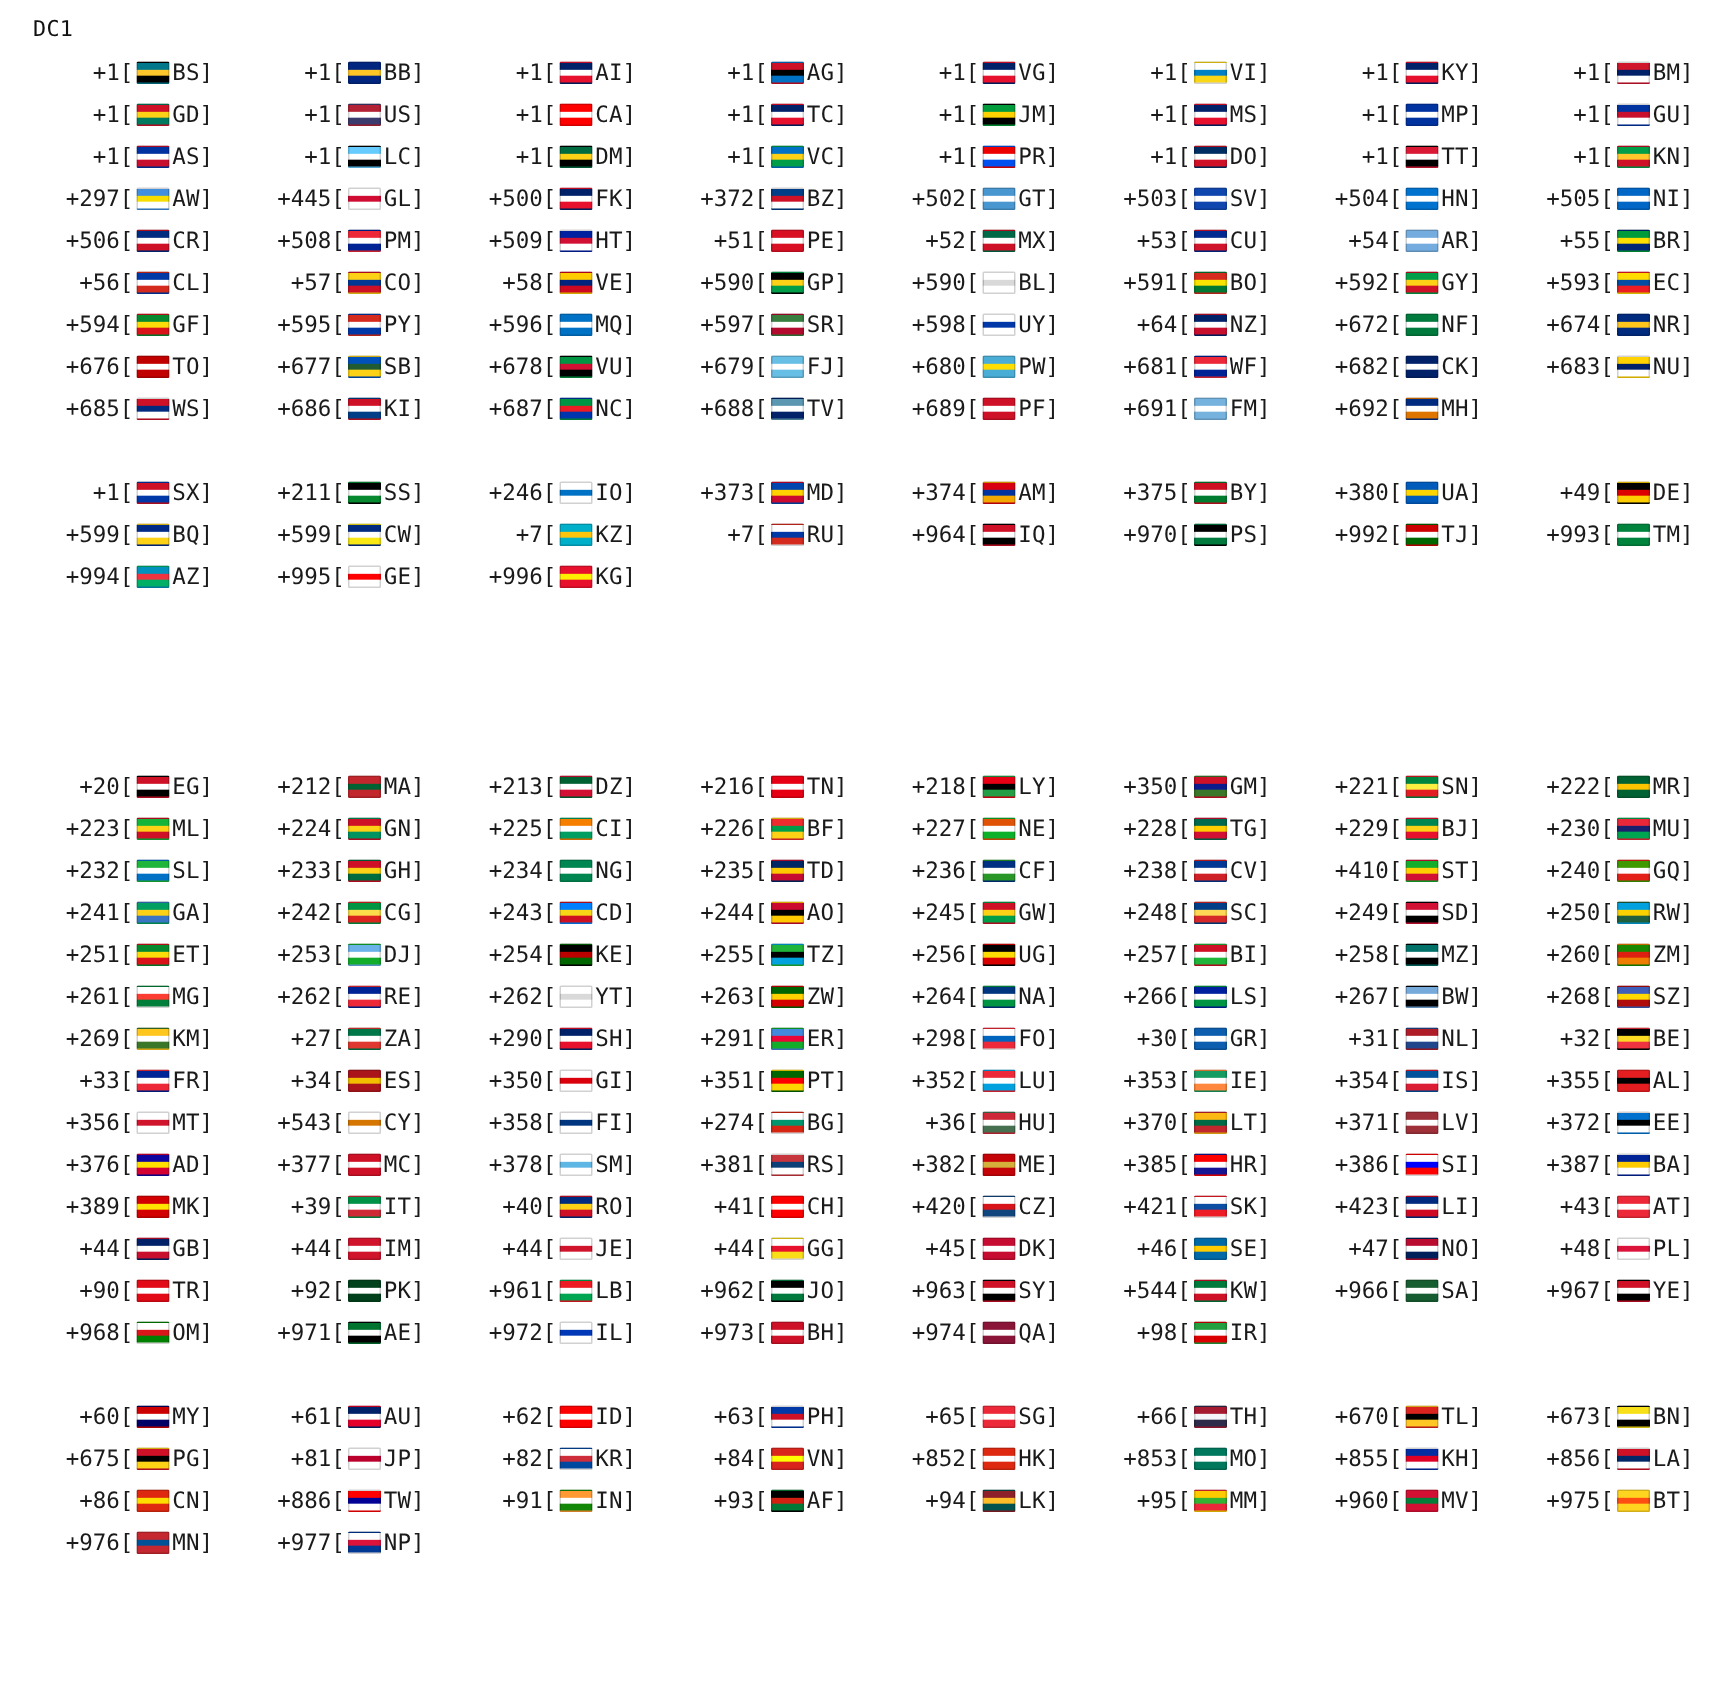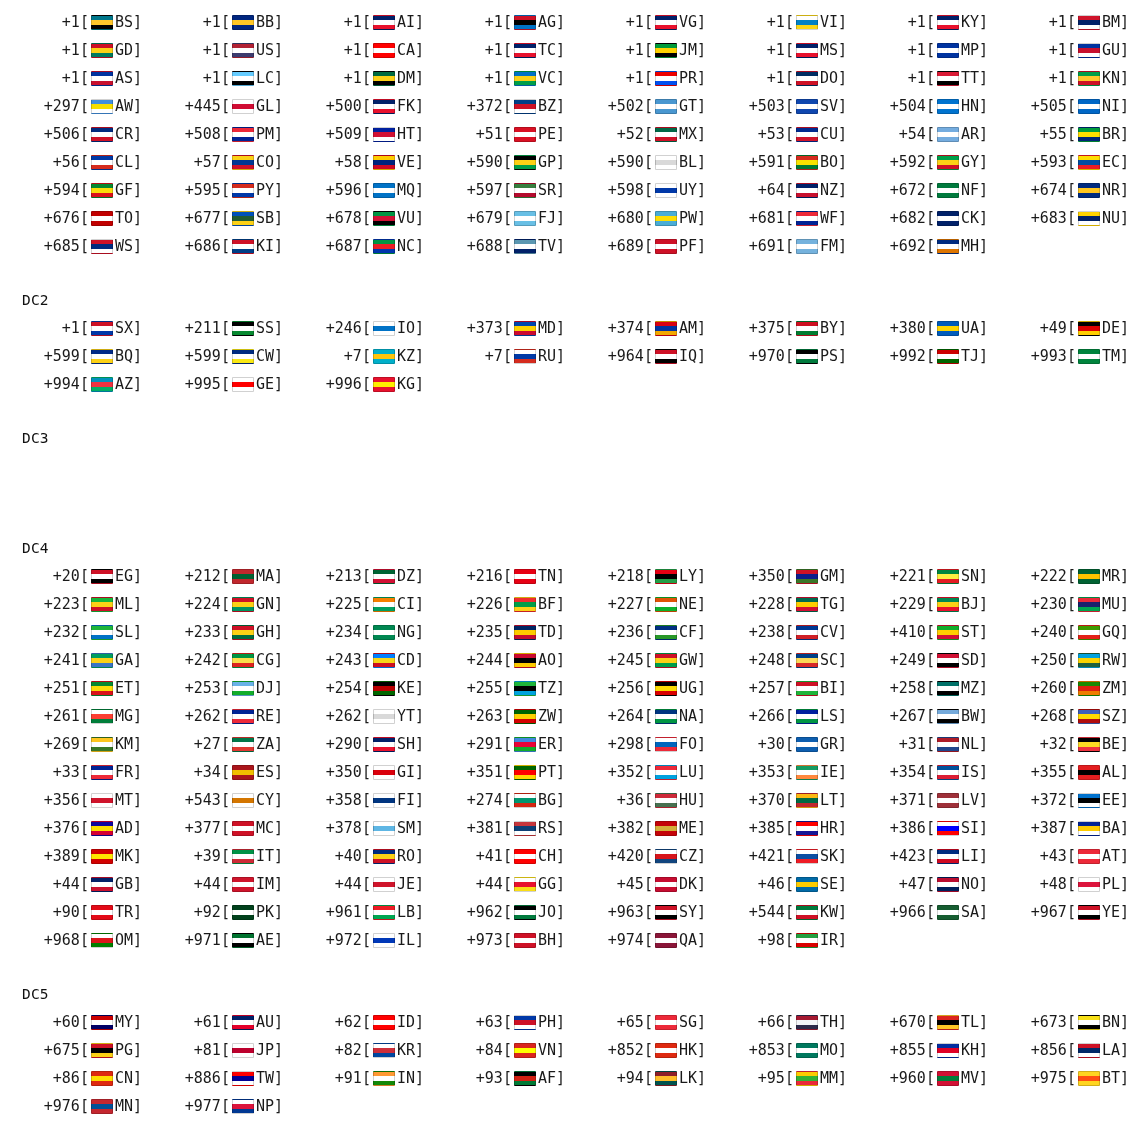--- a/index.html
+++ b/index.html
@@ -71,20 +71,21 @@
     font-size:15px;
   }
   .empty-block{height:56px;}
 </style>
 </head>
 <body>
 
 <div class="page">
   <div id="groups-root">
       <div class="group">
+        <div class="group-title">DC1</div>
         <div class="grid">
           <div class="cell">
             <span class="inner">
               <span class="code">+1</span>
               <span class="brk">[</span>
               <span class="flag" style="background: linear-gradient(rgb(0, 119, 139) 0px, rgb(0, 119, 139) 33.33%, rgb(255, 199, 44) 33.33%, rgb(255, 199, 44) 66.66%, rgb(0, 0, 0) 66.66%, rgb(0, 0, 0) 100%);"></span>
               <span class="iso">BS</span>
               <span class="brk">]</span>
             </span>
           </div>
@@ -715,21 +716,20 @@
               <span class="brk">[</span>
               <span class="flag" style="background: linear-gradient(rgb(0, 43, 127) 0px, rgb(0, 43, 127) 33.33%, rgb(255, 255, 255) 33.33%, rgb(255, 255, 255) 66.66%, rgb(221, 117, 0) 66.66%, rgb(221, 117, 0) 100%);"></span>
               <span class="iso">MH</span>
               <span class="brk">]</span>
             </span>
           </div>
         </div>
         <div style="height: 28px;"></div>
       </div>
       <div class="group">
-        <div class="group-title">DC2</div>
         <div class="grid">
           <div class="cell">
             <span class="inner">
               <span class="code">+1</span>
               <span class="brk">[</span>
               <span class="flag" style="background: linear-gradient(rgb(206, 17, 38) 0px, rgb(206, 17, 38) 33.33%, rgb(255, 255, 255) 33.33%, rgb(255, 255, 255) 66.66%, rgb(0, 56, 168) 66.66%, rgb(0, 56, 168) 100%);"></span>
               <span class="iso">SX</span>
               <span class="brk">]</span>
             </span>
           </div>
@@ -892,26 +892,24 @@
               <span class="brk">[</span>
               <span class="flag" style="background: linear-gradient(rgb(232, 17, 45) 0px, rgb(232, 17, 45) 33.33%, rgb(255, 239, 0) 33.33%, rgb(255, 239, 0) 66.66%, rgb(232, 17, 45) 66.66%, rgb(232, 17, 45) 100%);"></span>
               <span class="iso">KG</span>
               <span class="brk">]</span>
             </span>
           </div>
         </div>
         <div style="height: 28px;"></div>
       </div>
       <div class="group">
-        <div class="group-title">DC3</div>
         <div class="empty-block"></div>
         <div style="height: 28px;"></div>
       </div>
       <div class="group">
-        <div class="group-title">DC4</div>
         <div class="grid">
           <div class="cell">
             <span class="inner">
               <span class="code">+20</span>
               <span class="brk">[</span>
               <span class="flag" style="background: linear-gradient(rgb(206, 17, 38) 0px, rgb(206, 17, 38) 33.33%, rgb(255, 255, 255) 33.33%, rgb(255, 255, 255) 66.66%, rgb(0, 0, 0) 66.66%, rgb(0, 0, 0) 100%);"></span>
               <span class="iso">EG</span>
               <span class="brk">]</span>
             </span>
           </div>
@@ -1893,21 +1891,20 @@
               <span class="brk">[</span>
               <span class="flag" style="background: linear-gradient(rgb(35, 159, 64) 0px, rgb(35, 159, 64) 33.33%, rgb(255, 255, 255) 33.33%, rgb(255, 255, 255) 66.66%, rgb(218, 0, 0) 66.66%, rgb(218, 0, 0) 100%);"></span>
               <span class="iso">IR</span>
               <span class="brk">]</span>
             </span>
           </div>
         </div>
         <div style="height: 28px;"></div>
       </div>
       <div class="group">
-        <div class="group-title">DC5</div>
         <div class="grid">
           <div class="cell">
             <span class="inner">
               <span class="code">+60</span>
               <span class="brk">[</span>
               <span class="flag" style="background: linear-gradient(rgb(204, 0, 1) 0px, rgb(204, 0, 1) 33.33%, rgb(255, 255, 255) 33.33%, rgb(255, 255, 255) 66.66%, rgb(1, 0, 102) 66.66%, rgb(1, 0, 102) 100%);"></span>
               <span class="iso">MY</span>
               <span class="brk">]</span>
             </span>
           </div>

